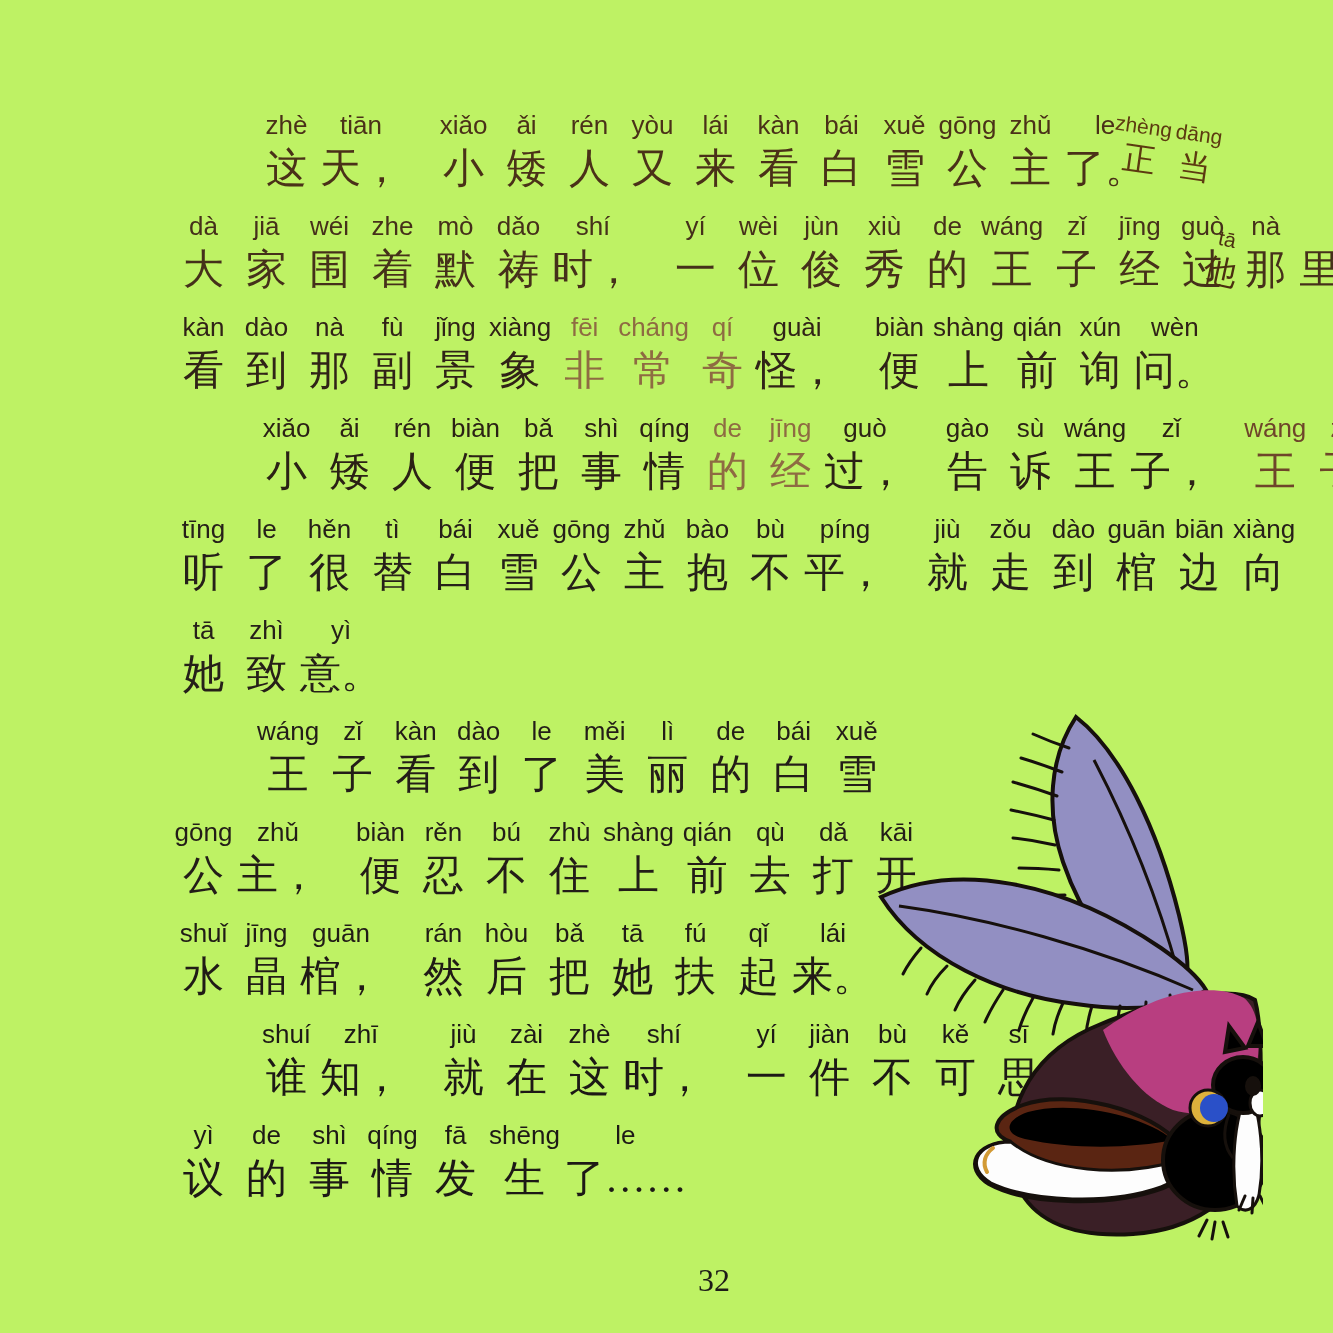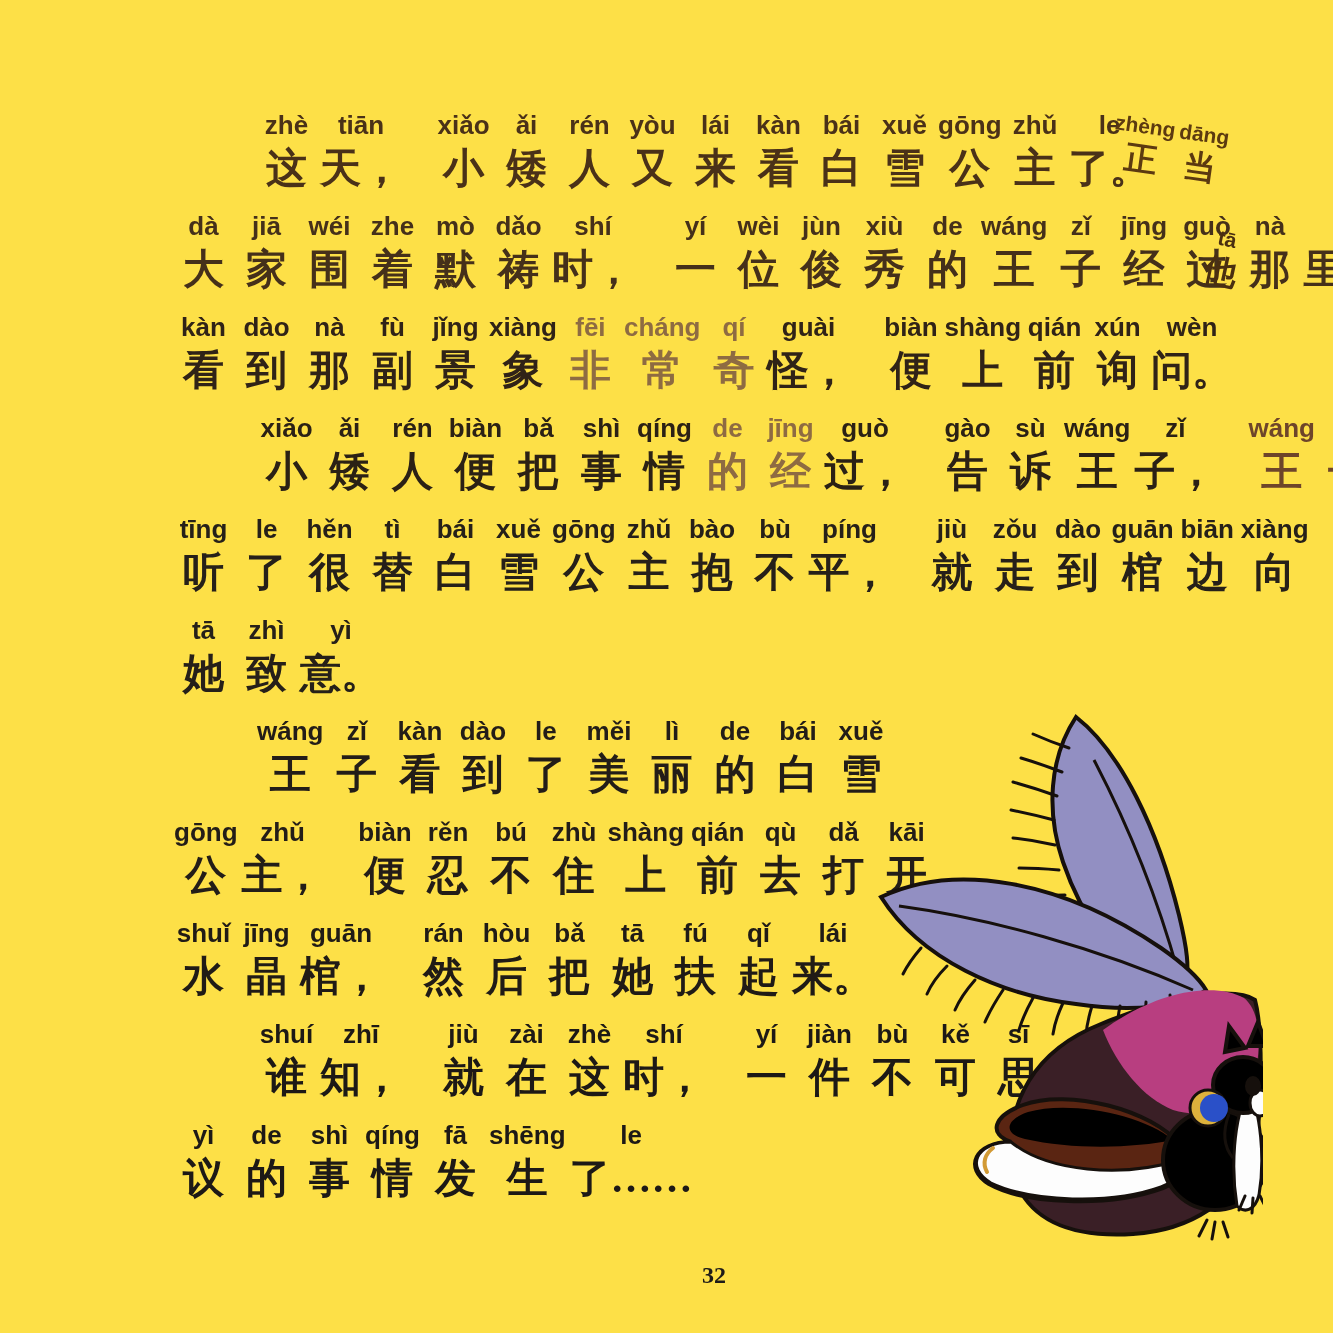--- a/index.html
+++ b/index.html
@@ -1,41 +1,41 @@
 <!DOCTYPE html>
 <html style="--ink-gold: #8e6b42; --ink-mid: #6e452a; --note-brown-1: #5c3a10; --note-brown-2: #4a2f10; --outline: #16100c; --feather: #928fc2; --hat-dark: #3a1f26; --hat-magenta: #b83e80; --squirrel-brown: #82401f; --tail-dark: #5a2512; --tail-white: #fdfdfd; --jewel-blue: #2a50c8; --jewel-gold: #ddb23c; --tail-gold-accent: #d29a35;"><head>
 <meta charset="utf-8">
 <style>
   html,body{margin:0;padding:0;}
   body{
     width:1333px;height:1333px;position:relative;overflow:hidden;
     background:#ffffff;
     font-family:"Liberation Sans",sans-serif;
   }
-  .page{position:absolute;inset:0;background:#fde047;font-weight:bold;}
+  .page{position:absolute;inset:0;background:#bef264;}
   .text-block{position:absolute;left:172px;top:110px;width:1161px;}
   .line{position:relative;height:101px;white-space:nowrap;}
   .line.indent{padding-left:83px;}
   .tok{display:inline-block;vertical-align:top;text-align:center;min-width:59px;padding:0 2px;}
   .py{display:block;font-size:26px;line-height:30px;}
   .zi{
     display:block;
     font-family:"Liberation Serif",serif;
     font-size:41px;line-height:50px;margin-top:3px;
   }
   .gap{display:inline-block;width:28px;min-width:28px;padding:0;}
   .note{position:absolute;white-space:nowrap;}
   .note .tok{min-width:46px;}
   .note .py{font-size:21px;line-height:24px;}
   .note .zi{font-size:33px;line-height:40px;margin-top:1px;}
   .note-0{left:938px;top:8px;transform:rotate(8deg);}
   .note-1{left:1026px;top:16px;transform:rotate(12deg);}
   .pagenum{
     position:absolute;left:678px;top:1262px;width:72px;text-align:center;
-    font-family:"Liberation Serif",serif;font-size:24px;color:#1d1b18;
+    font-family:"Liberation Serif",serif;font-size:32px;color:#1d1b18;
   }
   .illustration{position:absolute;left:863px;top:690px;width:400px;height:580px;}
 </style>
 </head>
 <body>
 
 <div class="page">
 
   <div class="text-block">
       <div class="line indent" style="color: rgb(74, 49, 24);"><span class="tok"><span class="py">zhè</span><span class="zi">这</span></span><span class="tok"><span class="py">tiān</span><span class="zi">天，</span></span><span class="tok gap"></span><span class="tok"><span class="py">xiǎo</span><span class="zi">小</span></span><span class="tok"><span class="py">ǎi</span><span class="zi">矮</span></span><span class="tok"><span class="py">rén</span><span class="zi">人</span></span><span class="tok"><span class="py">yòu</span><span class="zi">又</span></span><span class="tok"><span class="py">lái</span><span class="zi">来</span></span><span class="tok"><span class="py">kàn</span><span class="zi">看</span></span><span class="tok"><span class="py">bái</span><span class="zi">白</span></span><span class="tok"><span class="py">xuě</span><span class="zi">雪</span></span><span class="tok"><span class="py">gōng</span><span class="zi">公</span></span><span class="tok"><span class="py">zhǔ</span><span class="zi">主</span></span><span class="tok"><span class="py">le</span><span class="zi">了。</span></span><span class="note note-0" style="color: rgb(92, 58, 16);"><span class="tok"><span class="py">zhèng</span><span class="zi">正</span></span><span class="tok"><span class="py">dāng</span><span class="zi">当</span></span></span></div>

